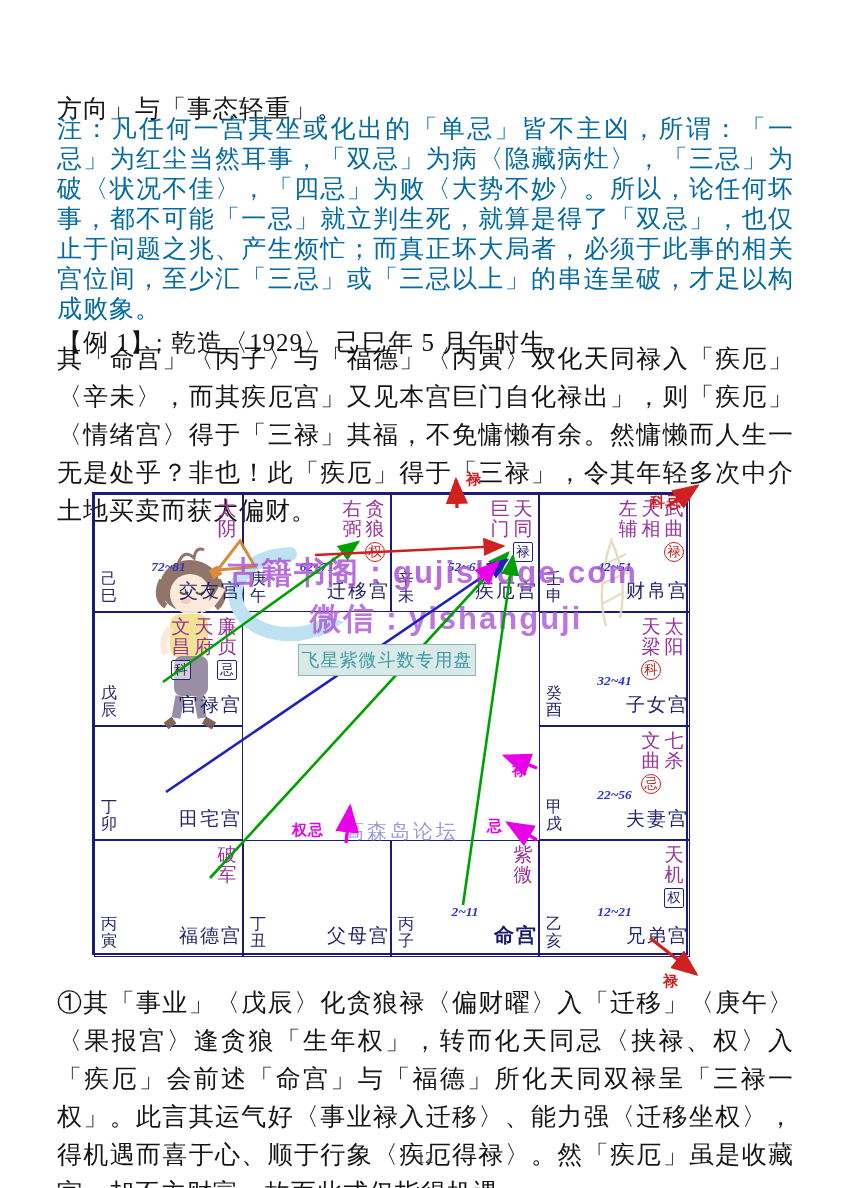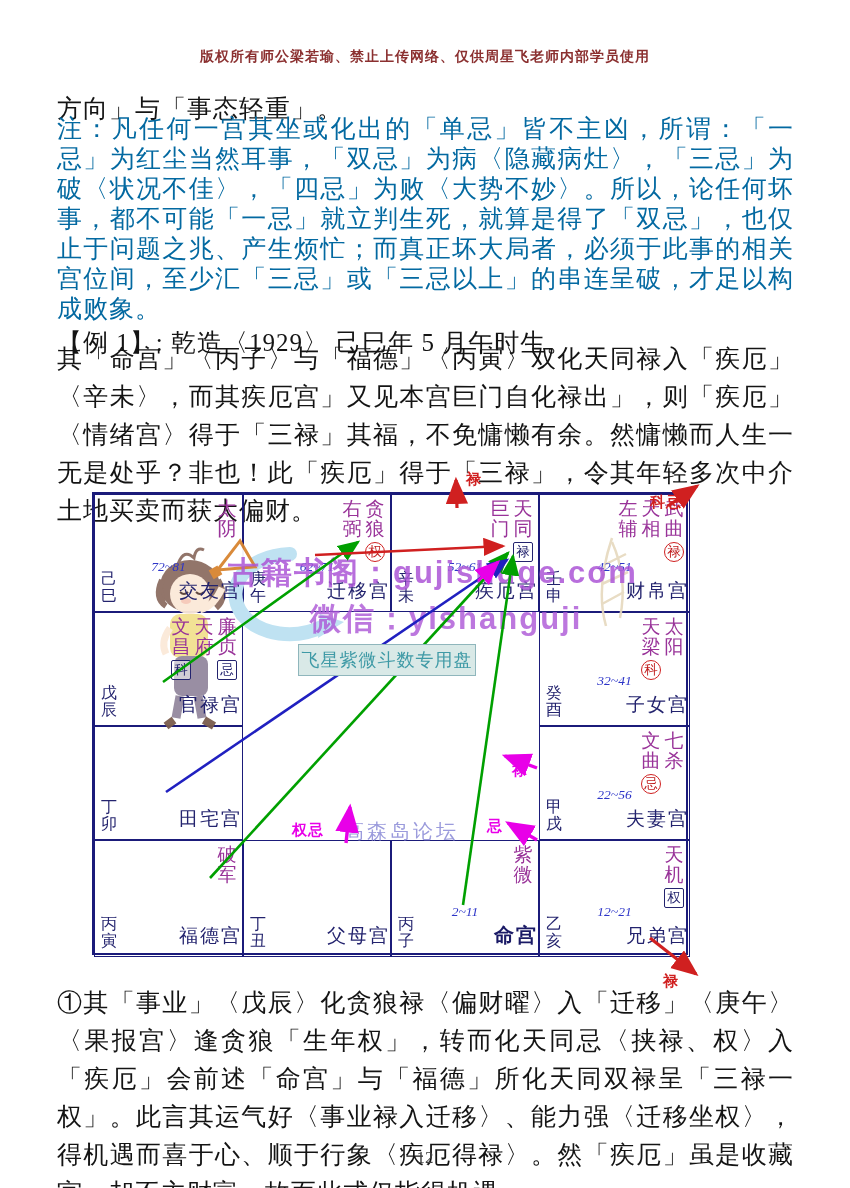--- a/index.html
+++ b/index.html
@@ -21,21 +21,21 @@
   .chart-wrap{position:absolute;left:82px;top:468px;width:630px;height:530px;}
   .grid{position:absolute;left:10px;top:24px;width:596px;height:463px;
         border:2px solid #1b1b7a;box-sizing:border-box;}
   .cell{position:absolute;border:1px solid #1b1b7a;box-sizing:border-box;background:transparent;}
   .stem{position:absolute;left:5px;bottom:7px;width:18px;font-size:16px;line-height:17px;
         color:#23236e;text-align:center;z-index:5;}
   .pname{position:absolute;left:0;bottom:7px;width:100%;text-align:right;font-size:19px;
          color:#23236e;letter-spacing:2px;z-index:5;}
   .pname.ming{font-weight:bold;font-size:20px;color:#1a1a66;}
   .age{position:absolute;left:0;bottom:36px;width:100%;text-align:center;font-size:13.5px;
-       font-style:italic;font-weight:normal;color:#2d35c8;z-index:5;}
+       font-style:italic;font-weight:bold;color:#2d35c8;z-index:5;}
   .stars{position:absolute;top:4px;right:5px;display:flex;flex-direction:row;gap:3px;z-index:5;}
   .starcol{width:20px;display:flex;flex-direction:column;align-items:center;}
   .starcol b{font-weight:normal;font-size:19px;line-height:20px;color:#993399;}
   .mark{margin-top:3px;width:18px;height:18px;font-size:13.5px;line-height:18px;
         text-align:center;background:rgba(255,255,255,.55);}
   .mark.circle{border:1.6px solid #d02020;border-radius:50%;color:#c02020;}
   .mark.box{border:1.6px solid #23236e;border-radius:2px;color:#23236e;}
   
   .wm-brand{position:absolute;left:146px;top:84px;font-size:31px;font-weight:bold;
             color:rgba(171,85,214,.85);letter-spacing:2px;z-index:6;white-space:nowrap;
@@ -53,21 +53,20 @@
   .arrow-label{position:absolute;font-size:15px;font-weight:bold;z-index:9;
                letter-spacing:1px;white-space:nowrap;}
   .arrow-label.red{color:#d02020;}
   .arrow-label.magenta{color:#e800e8;}
 </style>
 </head>
 <body>
 
 <div class="page">
 
-  <div class="hdr">版权所有师公梁若瑜、禁止上传网络、仅供周星飞老师内部学员使用</div>
   <div class="para p1">方向」与「事态轻重」。</div>
   <div class="para red note">注：凡任何一宫其坐或化出的「单忌」皆不主凶，所谓：「一 忌」为红尘当然耳事，「双忌」为病〈隐藏病灶〉，「三忌」为破〈状况不佳〉，「四忌」为败〈大势不妙〉。所以，论任何坏事，都不可能「一忌」就立判生死，就算是得了「双忌」，也仅止于问题之兆、产生烦忙；而真正坏大局者，必须于此事的相关宫位间，至少汇「三忌」或「三忌以上」的串连呈破，才足以构成败象。</div>
   <div class="para extitle">【例 1】: 乾造〈1929〉 己巳年 5 月午时生。</div>
   <div class="para p2">其「命宫」〈丙子〉与「福德」〈丙寅〉双化天同禄入「疾厄」 〈辛未〉，而其疾厄宫」又见本宫巨门自化禄出」，则「疾厄」〈情绪宫〉得于「三禄」其福，不免慵懒有余。然慵懒而人生一无是处乎？非也！此「疾厄」得于「三禄」，令其年轻多次中介土地买卖而获大偏财。</div>
 
   <div class="chart-wrap">
 
     <svg class="deco" viewBox="0 0 630 530">
 
       <g stroke="#bfe2f2" stroke-width="14" fill="none" stroke-linecap="round">

